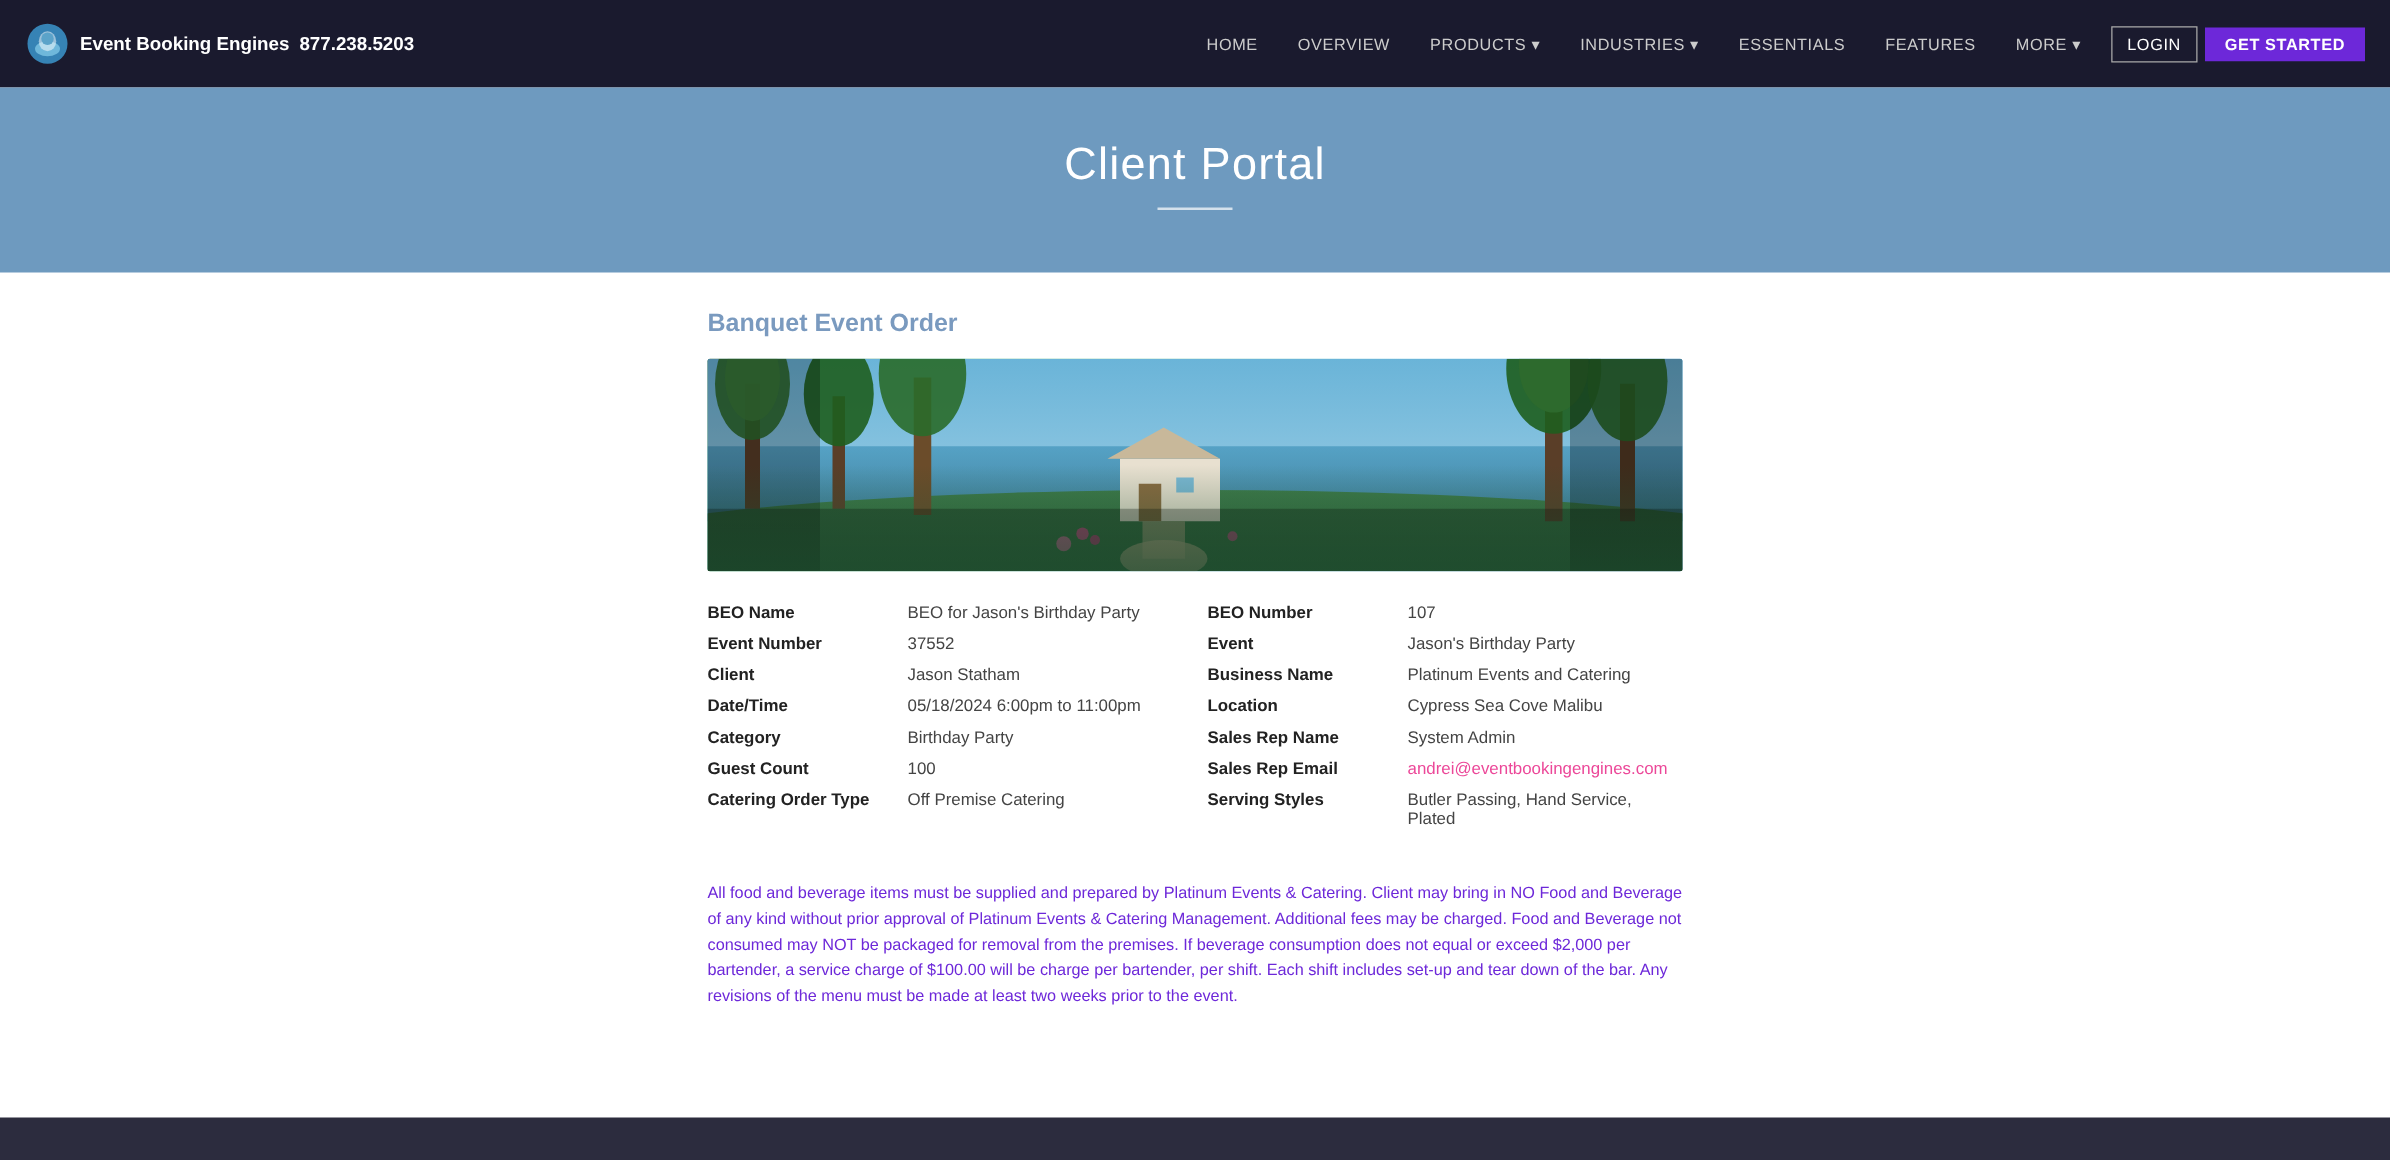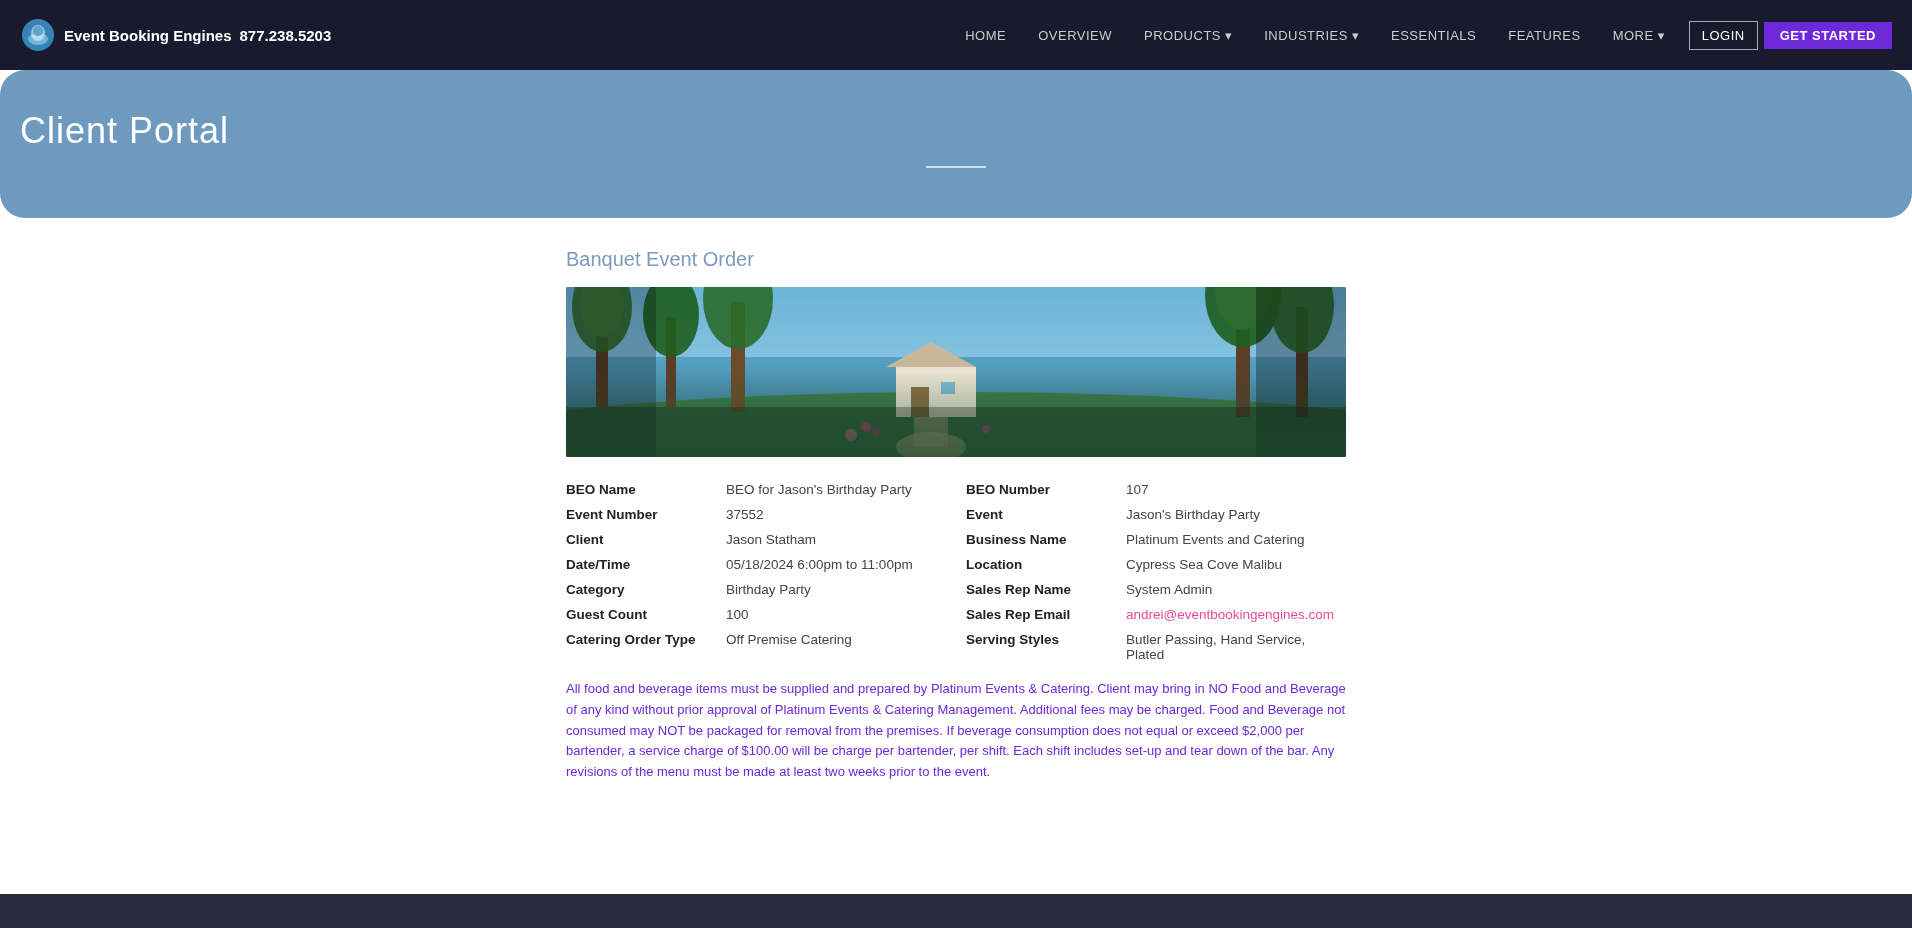--- a/index.html
+++ b/index.html
@@ -64,23 +64,22 @@
       font-size: 13px;
       font-weight: 600;
       cursor: pointer;
       margin-left: 6px;
       letter-spacing: 0.5px;
     }
 
     
     .hero {
       background: #6e9abf;
-      text-align: left;
+      text-align: center;
       padding: 40px 20px 50px;
-      border-radius: 25px;
     }
     .hero-title {
       font-size: 36px;
       font-weight: 300;
       color: #fff;
       letter-spacing: 1px;
       margin-bottom: 14px;
     }
     .hero-divider {
       width: 60px;
@@ -93,21 +92,21 @@
     
     .main-content {
       max-width: 820px;
       margin: 30px auto 40px;
       padding: 0 20px;
     }
 
     .section-title {
       color: #7a9abf;
       font-size: 20px;
-      font-weight: 400;
+      font-weight: 700;
       margin-bottom: 16px;
       margin-top: 14px;
     }
 
     
     .venue-image-container {
       width: 100%;
       height: 170px;
       background: linear-gradient(135deg, #2d6a4f 0%, #52b788 20%, #74c69d 35%, #87ceeb 60%, #5ba3c9 80%, #2c6e8a 100%);
       border-radius: 2px;
@@ -125,21 +124,21 @@
     }
     .venue-scene {
       width: 100%;
       height: 100%;
     }
 
     
     .beo-table {
       width: 100%;
       border-collapse: collapse;
-      margin-bottom: 12px;
+      margin-bottom: 37px;
     }
     .beo-table td {
       padding: 5px 8px 5px 0;
       vertical-align: top;
       font-size: 13.5px;
     }
     .beo-table td:nth-child(1),
     .beo-table td:nth-child(3) {
       font-weight: bold;
       color: #222;

